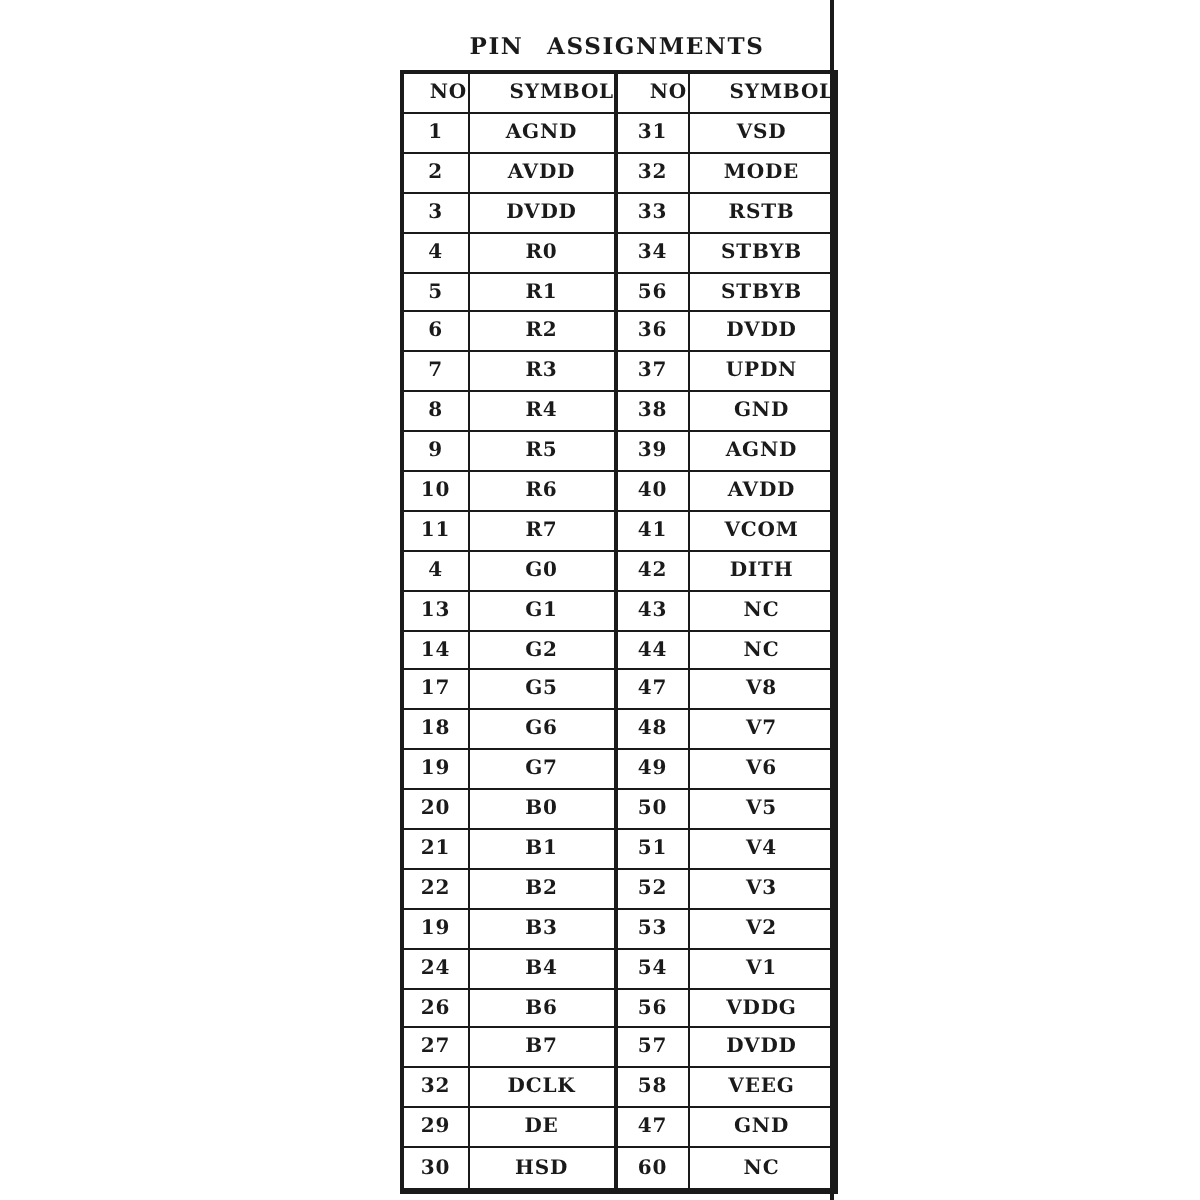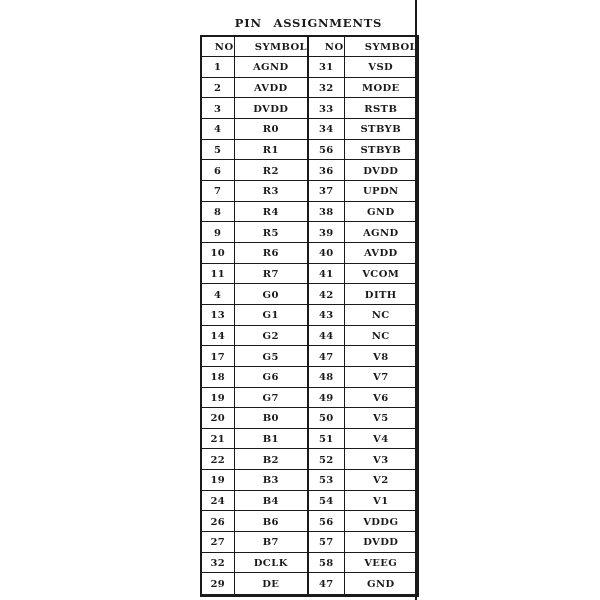--- a/index.html
+++ b/index.html
@@ -247,16 +247,22 @@
           <td>DCLK</td>
           <td>58</td>
           <td>VEEG</td>
         </tr>
         <tr>
           <td>29</td>
           <td>DE</td>
           <td>47</td>
           <td>GND</td>
         </tr>
+        <tr>
+          <td>30</td>
+          <td>HSD</td>
+          <td>60</td>
+          <td>NC</td>
+        </tr>
       </tbody>
   </table>
 
 </div>
 
 </body></html>

